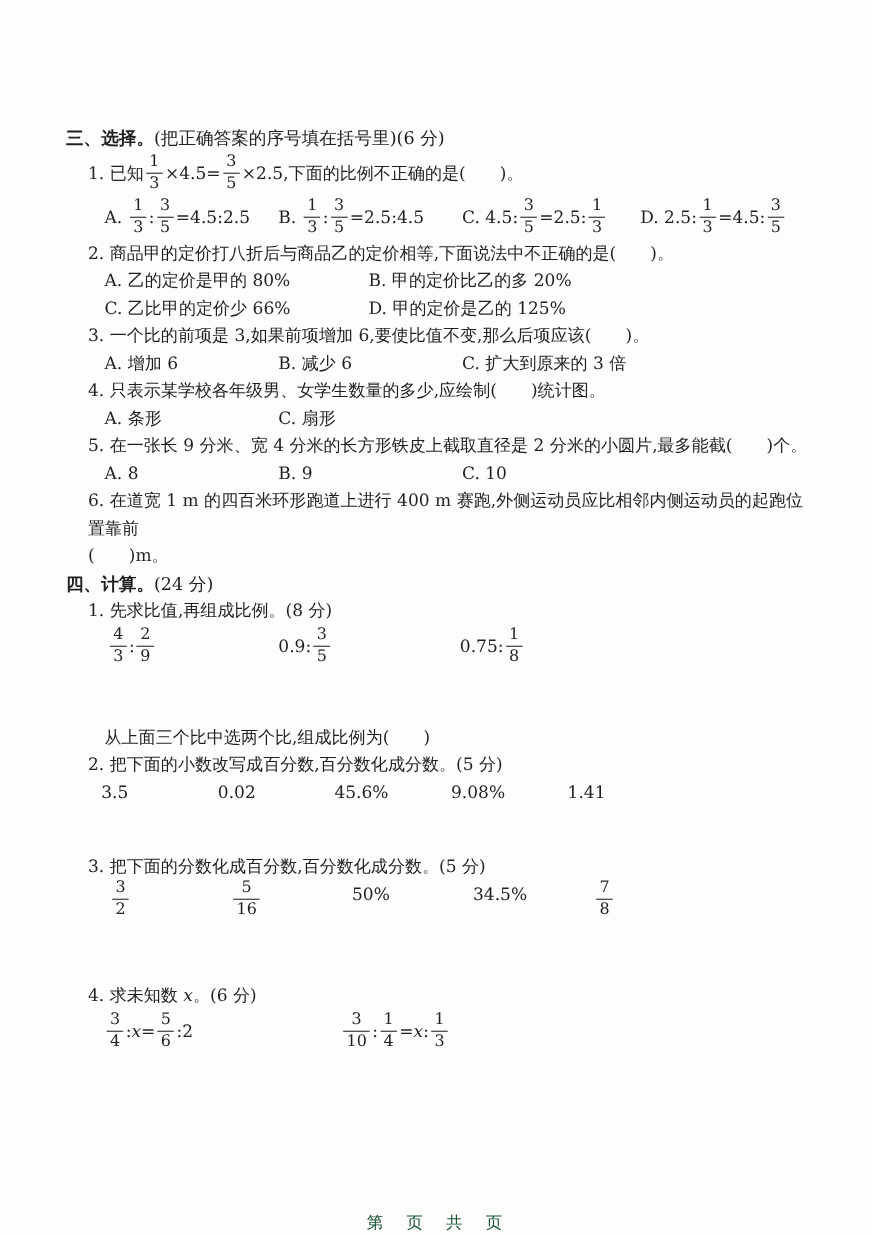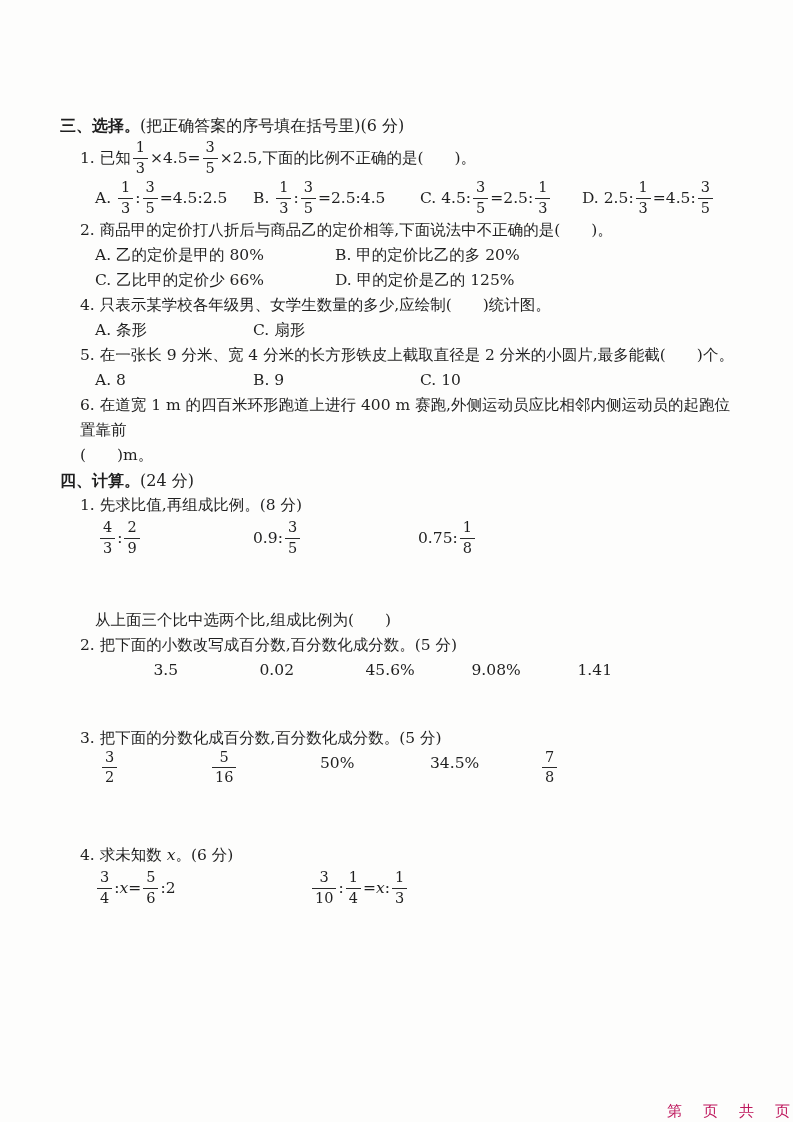--- a/index.html
+++ b/index.html
@@ -37,34 +37,34 @@
     vertical-align:middle; line-height:1.05; margin:0 2px;
     font-size:14.5px; position:relative; top:-1px;
   }
   .frac .num { padding:0 3px 2px; }
   .frac .den { border-top:1px solid #2a2a2a; padding:2px 3px 0; }
   
   .row-ratios { display:flex; margin-left:18px; }
   .row-ratios > span:nth-child(1) { width:155px; }
   .row-ratios > span:nth-child(2) { width:165px; }
   .row-five { display:flex; line-height:25px; }
-  .row-five.plain { margin-left:12px;justify-content:center; }
+  .row-five.plain { margin-left:12px; }
   .row-five.plain > span { width:106px; }
   .row-five.fracs { margin-left:20px; }
   .row-five.fracs > span { width:110px; }
   .row-eq { display:flex; margin-left:15px; }
   .row-eq > span:nth-child(1) { width:215px; }
   .gap50 { margin-top:50px; }
   .gap43 { margin-top:43px; }
   .gap52 { margin-top:52px; }
   .footer {
     position:absolute; left:0; bottom:16px; width:100%;
-    text-align:right; font-size:15px; letter-spacing:3px;
+    text-align:center; font-size:15px; letter-spacing:3px;
     font-family:"DejaVu Sans","Liberation Sans",sans-serif;
-    color:#be185d;
+    color:#14532d;
   }
   i { font-style:italic; }
 </style>
 </head>
 <body>
 
 <div class="sheet">
 
   <div class="sec-title">
     <span class="bold">三、选择。</span><span class="kai">(把正确答案的序号填在括号里)(6 分)</span>
@@ -115,20 +115,28 @@
     <div class="opts">
       <span class="w240">A. 乙的定价是甲的 80%</span>
       <span>B. 甲的定价比乙的多 20%</span>
     </div>
     <div class="opts">
       <span class="w240">C. 乙比甲的定价少 66%</span>
       <span>D. 甲的定价是乙的 125%</span>
     </div>
   </div>
 
+  <div class="q">
+    <div class="stem">3. 一个比的前项是 3,如果前项增加 6,要使比值不变,那么后项应该(　　)。</div>
+    <div class="opts">
+      <span class="w158">A. 增加 6</span>
+      <span class="w167">B. 减少 6</span>
+      <span>C. 扩大到原来的 3 倍</span>
+    </div>
+  </div>
 
   <div class="q">
     <div class="stem">4. 只表示某学校各年级男、女学生数量的多少,应绘制(　　)统计图。</div>
     <div class="opts">
       <span class="w158">A. 条形</span>
       <span>C. 扇形</span>
     </div>
   </div>
 
   <div class="q">

